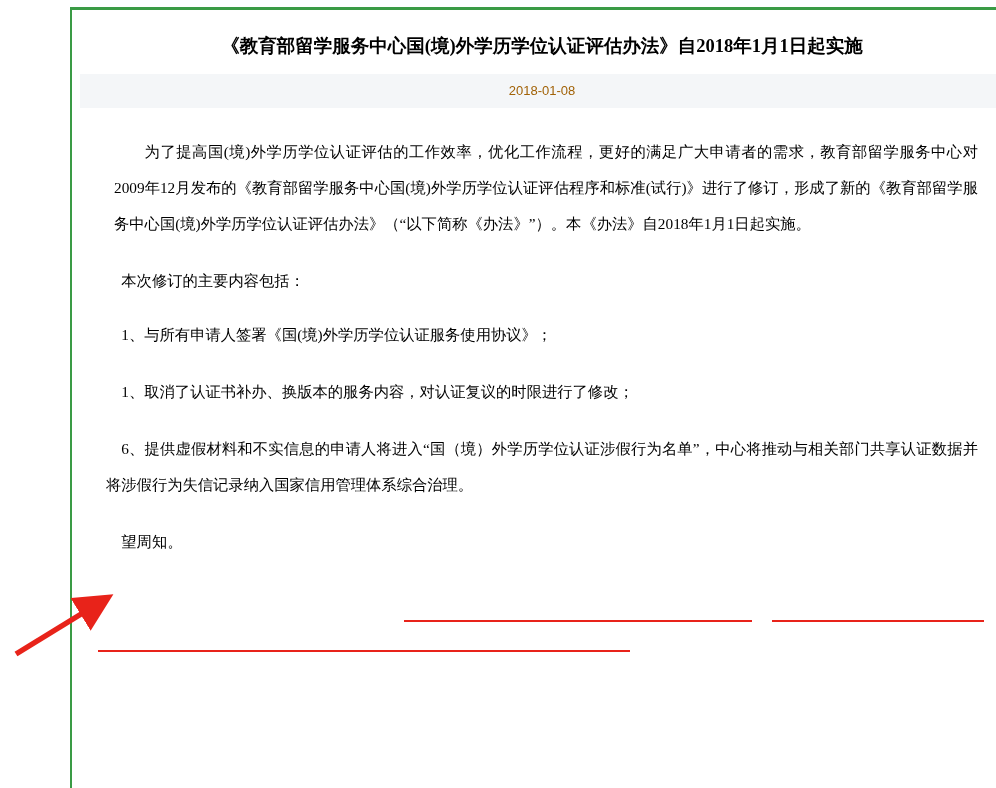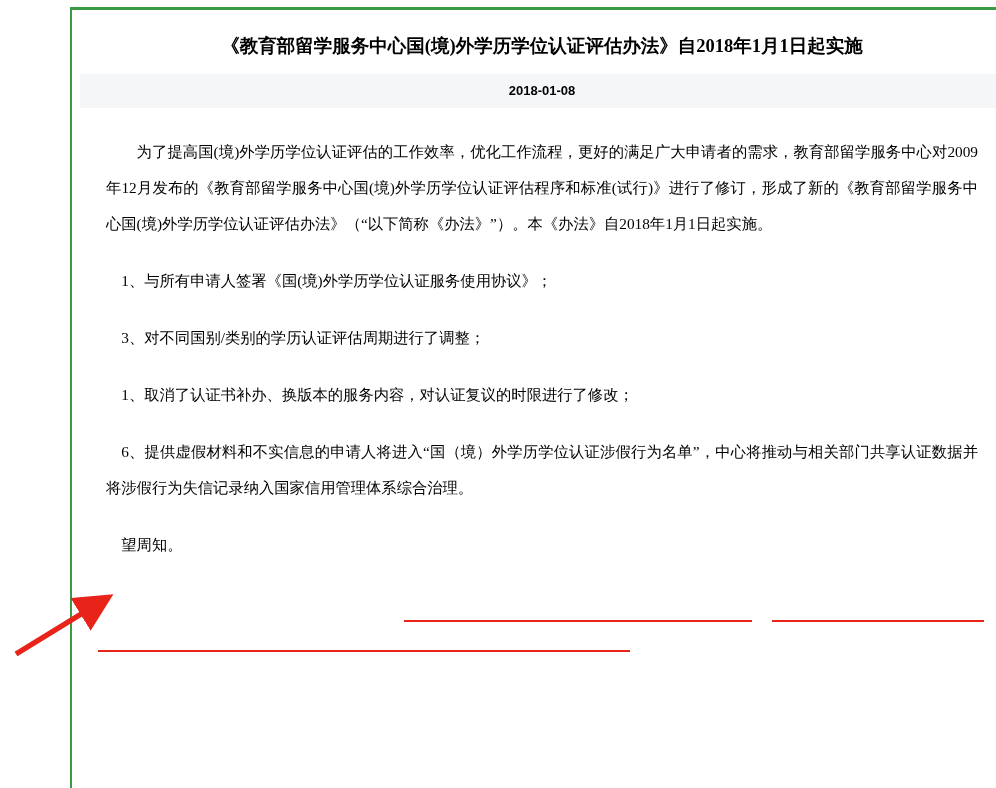--- a/index.html
+++ b/index.html
@@ -59,35 +59,36 @@
     color: #000;
   }
   .date-bar {
     background: #f4f6f8;
     text-align: center;
     font-size: 13px;
     color: #b36b2f;
     padding: 9px 0 10px 0;
     font-family: "Liberation Sans", sans-serif;
   }
-  .date-bar .date-text { color: #000000; font-weight: bold; }
+  .date-bar .date-text { color: #a16207; }
 
   .body-wrap {
     padding: 26px 26px 0 26px;
   }
   p.para {
     margin: 0 0 21px 0;
     font-size: 15.3px;
     line-height: 36px;
     font-family: "Liberation Serif", serif;
     color: #000;
     text-align: justify;
   }
   p.indent {
     text-indent: 2em;
+    margin-left: 8px;
   }
   p.item {
     margin: 0 0 21px 0;
     text-indent: 1em;
   }
   p.tight {
     margin-bottom: 18px;
   }
 
   
@@ -120,22 +121,22 @@
   <div class="content">
 
     <h1 class="doc-title">《教育部留学服务中心国(境)外学历学位认证评估办法》自2018年1月1日起实施</h1>
 
     <div class="date-bar">
       <span class="date-text">2018-01-08</span>
     </div>
 
     <div class="body-wrap">
       <p class="para indent">为了提高国(境)外学历学位认证评估的工作效率，优化工作流程，更好的满足广大申请者的需求，教育部留学服务中心对2009年12月发布的《教育部留学服务中心国(境)外学历学位认证评估程序和标准(试行)》进行了修订，形成了新的《教育部留学服务中心国(境)外学历学位认证评估办法》（“以下简称《办法》”）。本《办法》自2018年1月1日起实施。</p>
+      <p class="para item tight">本次修订的主要内容包括：</p>
       <p class="para item">1、与所有申请人签署《国(境)外学历学位认证服务使用协议》；</p>
-      <p class="para item">3、对不同国别/类别的学历认证评估周期进行了调整；</p>
       <p class="para item">1、取消了认证书补办、换版本的服务内容，对认证复议的时限进行了修改；</p>
       <p class="para item">6、提供虚假材料和不实信息的申请人将进入“国（境）外学历学位认证涉假行为名单”，中心将推动与相关部门共享认证数据并将涉假行为失信记录纳入国家信用管理体系综合治理。</p>
       <p class="para item">望周知。</p>
     </div>
 
   </div>
 
   <div class="mark mark-3"></div>
   <div class="mark mark-2"></div>
   <div class="mark mark-1"></div>

